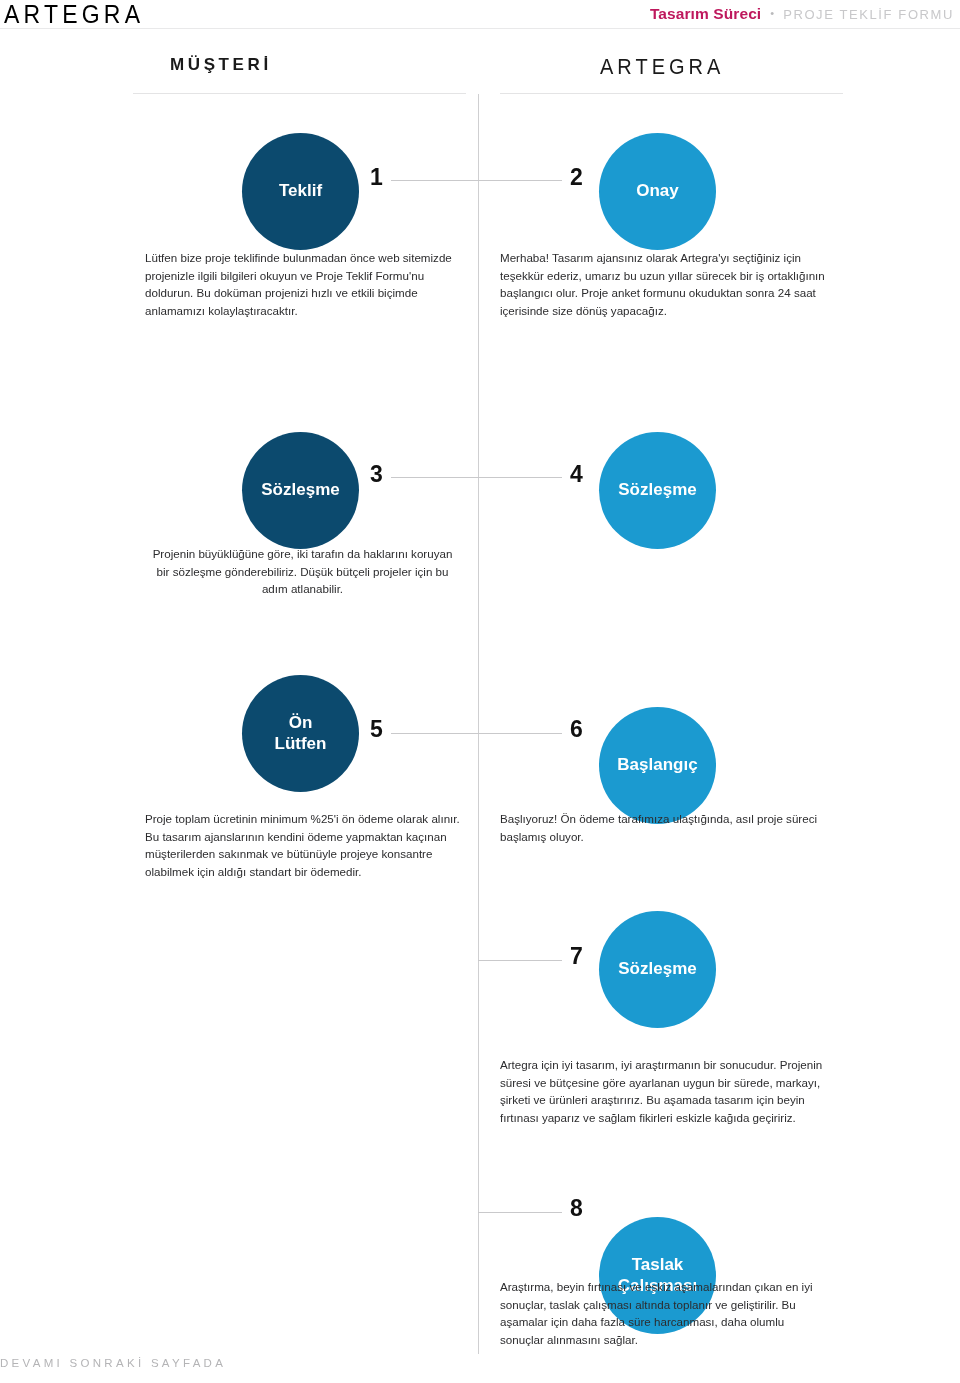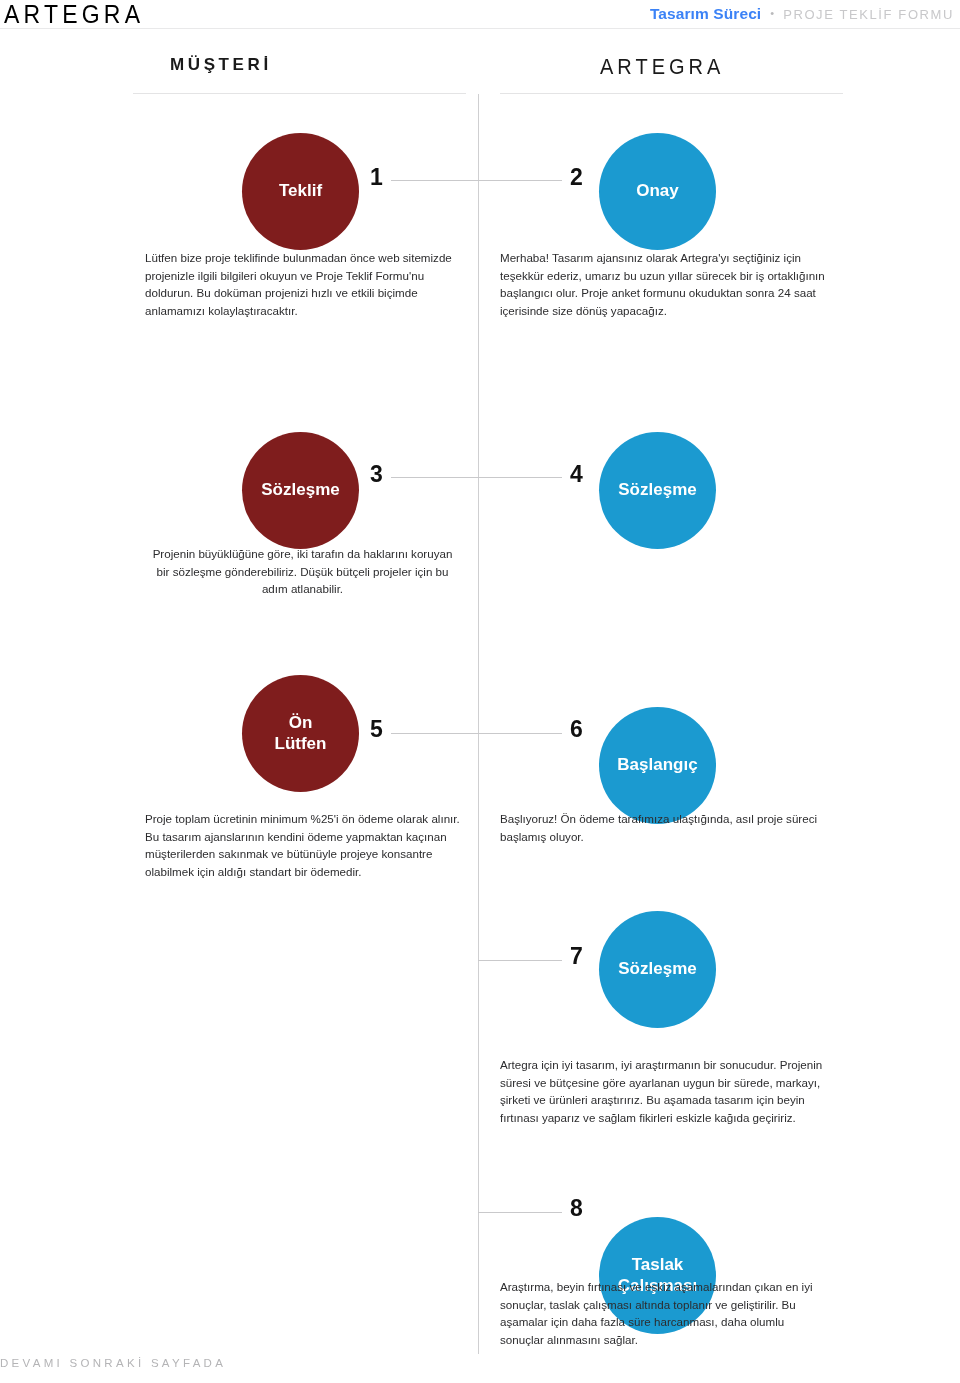--- a/index.html
+++ b/index.html
@@ -41,21 +41,21 @@
   }
   .topbar-right {
     display: flex;
     align-items: baseline;
     gap: 9px;
     white-space: nowrap;
   }
   .topbar-title {
     font-size: 15.5px;
     font-weight: bold;
-    color: #3b82f6;
+    color: #be185d;
     letter-spacing: 0.1px;
   }
   .topbar-dot {
     font-size: 11px;
     color: #b9b9bb;
     position: relative;
     top: -2px;
   }
   .topbar-sub {
     font-size: 13px;
@@ -123,21 +123,21 @@
     text-align: center;
     color: #ffffff;
     font-weight: bold;
     font-size: 17px;
     line-height: 1.22;
     box-sizing: border-box;
     padding: 2px;
   }
   .bubble.left  { left: 242px; }
   .bubble.right { left: 599px; }
-  .bubble.orange { background: #7f1d1d; }
+  .bubble.orange { background: #0c4a6e; }
   .bubble.blue   { background: #1b9ad0; }
 
   .step-num {
     position: absolute;
     font-size: 23px;
     font-weight: bold;
     color: #111111;
     line-height: 1;
   }
   .step-num.left  { left: 370px; }

